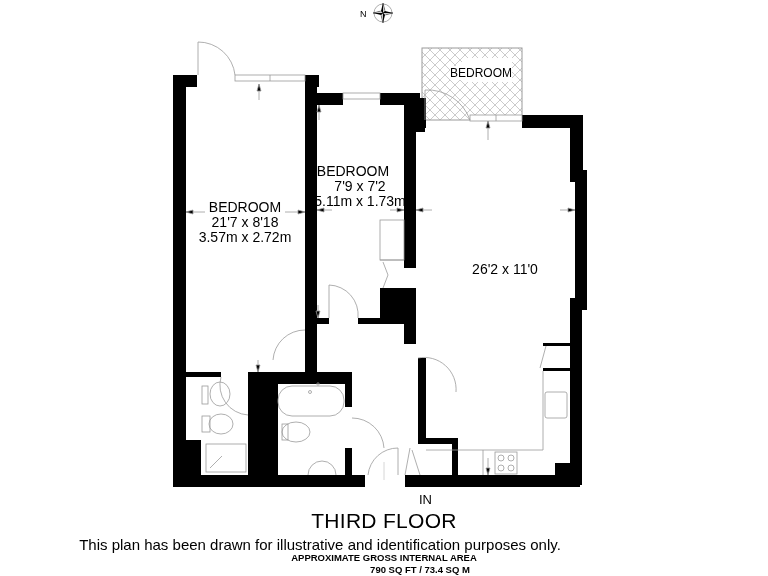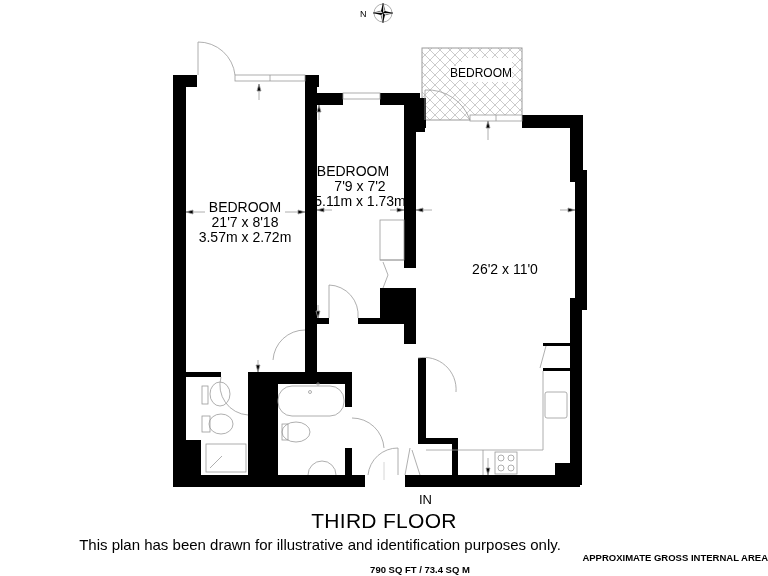--- a/index.html
+++ b/index.html
@@ -2,21 +2,21 @@
 <html><head>
 <meta charset="utf-8">
 <style>
   html, body { margin:0; padding:0; background:#ffffff; }
   body { width:768px; height:576px; position:relative; overflow:hidden; font-family:"Liberation Sans", sans-serif; color:#000; }
   .plan { position:absolute; left:0; top:0; width:768px; height:576px; }
   .lbl { position:absolute; text-align:center; font-size:14px; line-height:15px; color:#000; white-space:nowrap; }
   .in-label { position:absolute; left:374px; top:492px; font-size:13px;margin-left:45px; }
   .floor-title { position:absolute; left:0; width:768px; top:509px; text-align:center; font-weight:normal; font-size:21px; letter-spacing:0.3px; }
   .disclaimer { position:absolute; left:0; width:640px; top:536px; text-align:center; font-size:15px; }
-  .area-title { position:absolute; left:0; width:768px; top:552px; text-align:right; font-weight:bold; font-size:9.5px; }
+  .area-title { position:absolute; left:0; width:768px; top:552px; text-align:center; font-weight:bold; font-size:9.5px; }
   .area-value { position:absolute; left:0; width:768px; top:564px; text-align:center; font-weight:bold; font-size:9.5px;padding-left:36px; }
   .compass { position:absolute; left:360px; top:2px; width:40px; height:24px; }
   .compass-n { position:absolute; left:0; top:7px; font-size:9px; }
 </style>
 </head>
 <body>
 
 <svg class="plan" viewBox="0 0 768 576" xmlns="http://www.w3.org/2000/svg">
   <defs>
     <pattern id="hatch" width="10" height="10" patternUnits="userSpaceOnUse">

